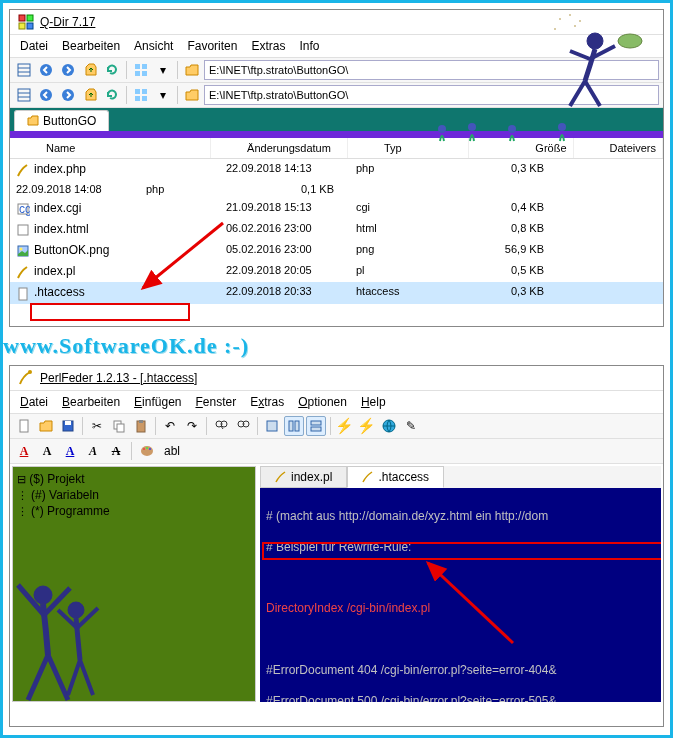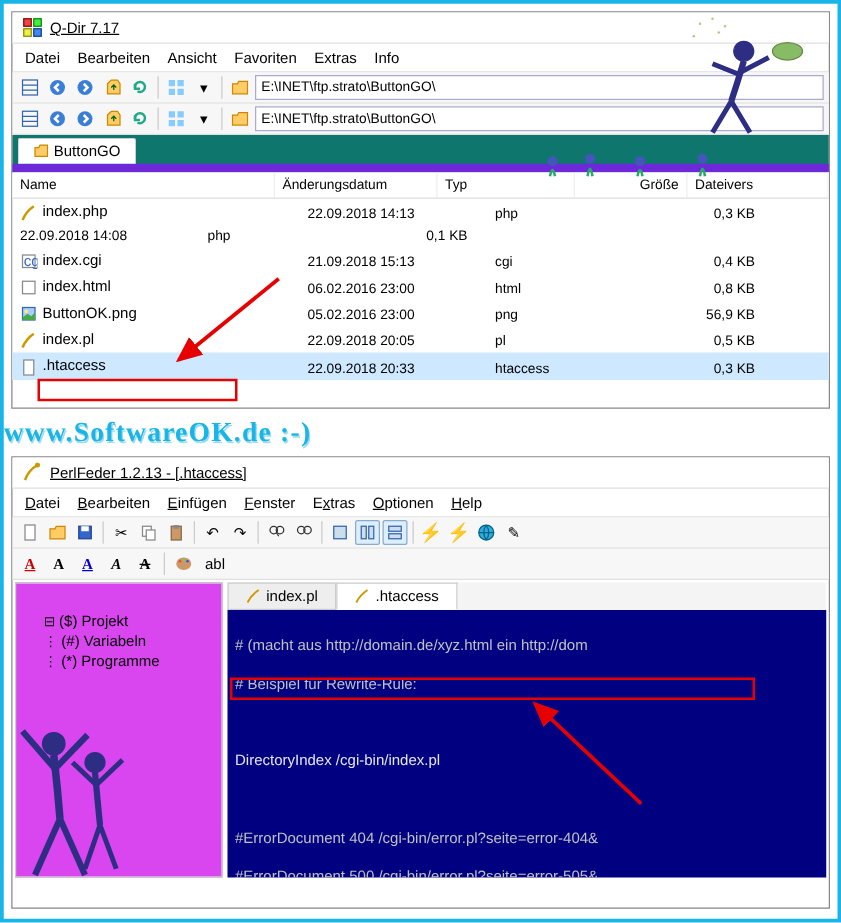--- a/index.html
+++ b/index.html
@@ -16,47 +16,47 @@
 .toolbar { display: flex; align-items: center; gap: 2px; padding: 2px 4px; border-bottom: 1px solid #e0e0e0; background: #f7f7f7; }
 .tbtn { width: 20px; height: 20px; display: inline-flex; align-items: center; justify-content: center; border: 1px solid transparent; background: #f7f7f7; border-radius: 2px; cursor: pointer; }
 .sep { width: 1px; height: 18px; background: #ccc; margin: 0 2px; }
 .path-input { flex: 1; height: 20px; border: 1px solid #aac; background: #fff; padding: 0 4px; font-size: 11px; }
 
 .tab-strip { display: flex; padding: 2px 4px 0 4px; background: #0f766e; border-bottom: 7px solid #6d28d9; }
 .tab { padding: 3px 12px; background: #fff; border: 1px solid #ccc; border-bottom: none; border-radius: 3px 3px 0 0; font-size: 11px; display: flex; align-items: center; gap: 4px; }
 
 .filelist { background: #fff; }
 .fl-header { display: flex; border-bottom: 1px solid #ddd; background: #fff; }
-.fl-header div { padding: 4px 6px; border-right: 1px solid #eee; font-size: 11px; }
+.fl-header div { padding: 4px 6px; border-right: 1px solid #eee; font-size: 11px; margin-left: 30px; }
 .col-name { width: 210px; }
 .col-date { width: 130px; }
 .col-type { width: 110px; }
 .col-size { width: 90px; text-align: right; }
 .col-extra { flex: 1; }
 
-.fl-row { display: flex; padding: 1px 0; align-items: flex-end; gap: 20px; }
+.fl-row { display: flex; padding: 1px 0; align-items: flex-start; }
 .fl-row.selected { background: #cde8ff; }
 .fl-row .cell { padding: 2px 6px; font-size: 11px; }
 .file-icon { width: 14px; height: 14px; display: inline-block; margin-right: 4px; vertical-align: middle; }
 .highlight-box { border: 2px solid #e60000; position: absolute; pointer-events: none; }
 
 .watermark { text-align: left; color: #1ab5e8; font-family: "Comic Sans MS", cursive; font-size: 22px; font-weight: bold; letter-spacing: 1px; margin: 2px 0; text-shadow: 1px 1px 0 #9de; }
 
 .editor-area { display: flex; height: 240px; }
-.tree-panel { width: 166px; border: 1px solid #ccc; background: #d946ef; padding: 22px; margin: 2px; }
+.tree-panel { width: 244px; border: 1px solid #ccc; background: #4d7c0f; padding: 4px; margin: 2px; }
 .tree-item { padding: 1px 0; font-size: 11px; }
 .tree-dots { font-size: 11px; }
 
 .code-panel { flex: 1; display: flex; flex-direction: column; margin: 2px; }
 .code-tabs { display: flex; background: #f4f4f4; }
 .code-tab { padding: 3px 14px; border: 1px solid #ccc; background: #eee; font-size: 11px; display: flex; align-items: center; gap: 4px; }
 .code-tab.active { background: #fff; border-bottom-color: #fff; }
 .code-body { flex: 1; background: #000080; color: #c0c0c0; font-family: "Courier New", monospace; font-size: 12px; padding: 6px; overflow: hidden; white-space: pre; position: relative; }
 .code-line { line-height: 1.4; }
-.code-highlight { color: #e5e5e5; }
+.code-highlight { color: #ef4444; }
 
 .arrow { position: absolute; pointer-events: none; }
 
 .format-toolbar { display: flex; align-items: center; gap: 3px; padding: 2px 4px; border-bottom: 1px solid #e0e0e0; background: #f7f7f7; }
 .fbtn { width: 20px; height: 20px; display: inline-flex; align-items: center; justify-content: center; font-weight: bold; font-family: Georgia, serif; }
 .fbtn.red { color: #c00; }
 .fbtn.blue { color: #00c; }
 .fbtn.und { text-decoration: underline; }
 .fbtn.strike { text-decoration: line-through; }
 

